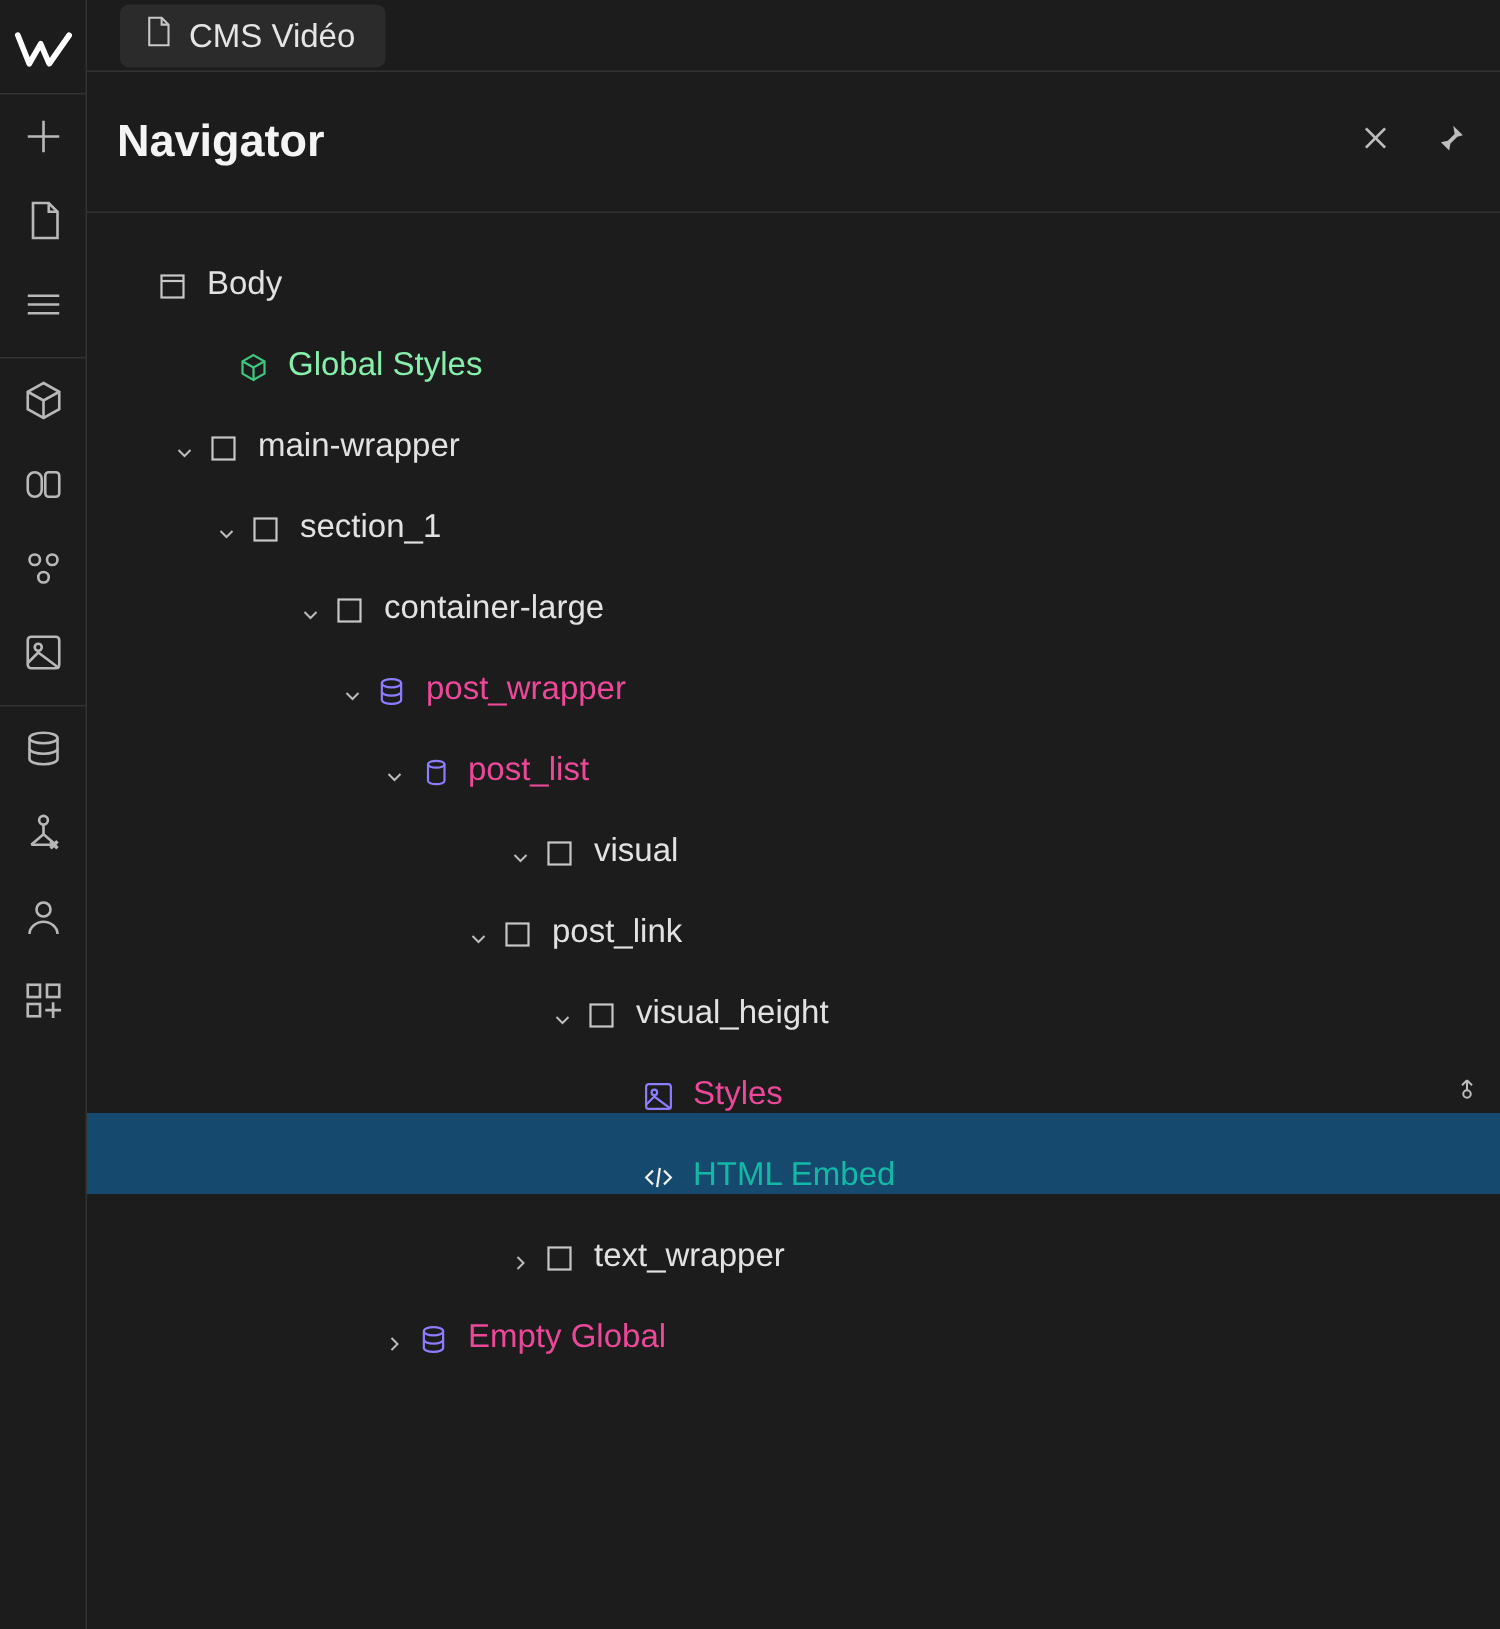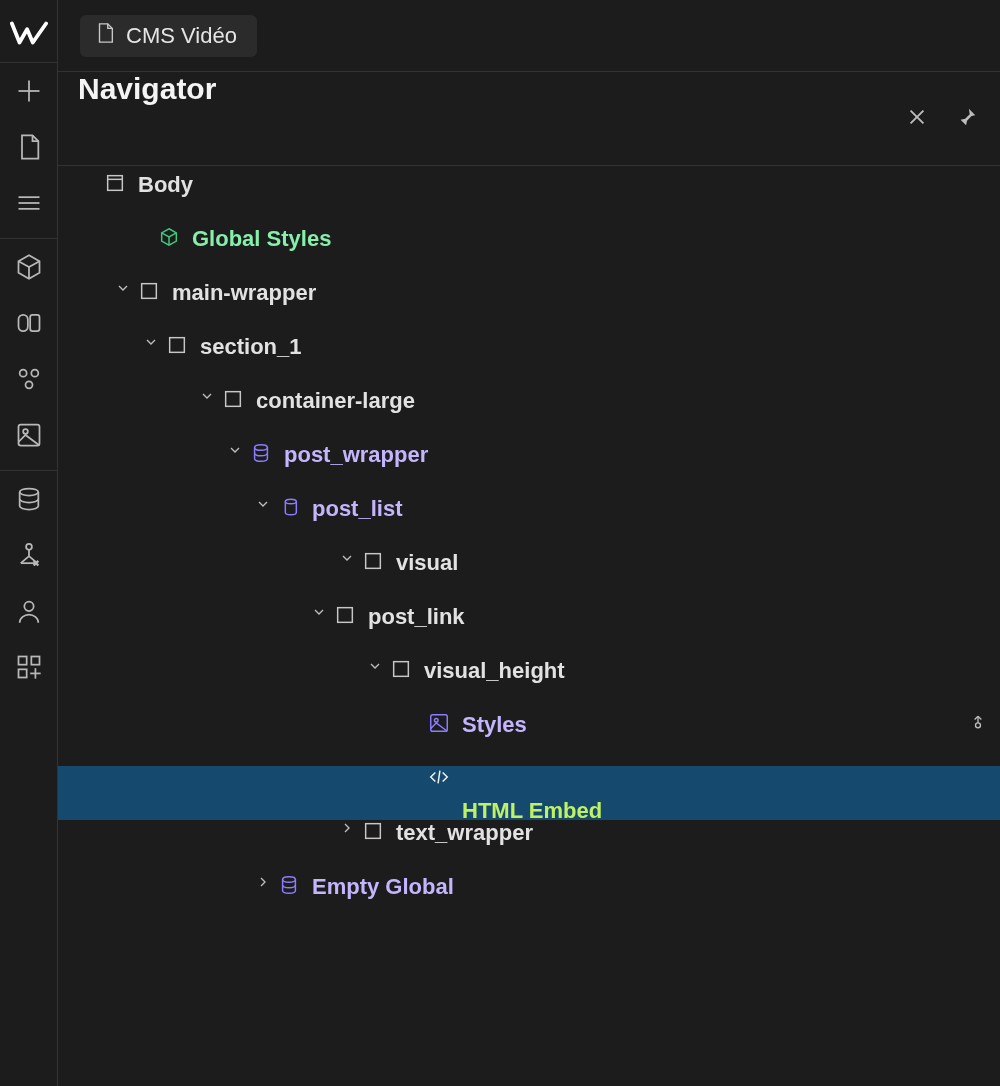--- a/index.html
+++ b/index.html
@@ -37,21 +37,21 @@
   
   .main {
     flex:1;
     display:flex;
     flex-direction:column;
     background:#1c1c1c;
   }
 
   
   .tabbar {
-    height:72px;
+    height:48px;
     border-bottom:1px solid #333;
     display:flex;
     align-items:center;
     padding-left:22px;
   }
   .tab {
     background:#2b2b2b;
     border-radius:6px;
     height:42px;
     padding:0 20px 0 14px;
@@ -61,20 +61,21 @@
     font-size:22px;
     color:#e5e5e5;
   }
   .tab svg { width:22px;height:22px;stroke:#c9c9c9;fill:none;stroke-width:1.5;}
 
   
   .panel-header {
     height:94px;
     border-bottom:1px solid #333;
     display:flex;
+    align-items:center;
     padding:0 22px 0 20px;
   }
   .panel-title {
     font-size:30px;
     font-weight:700;
     color:#f4f4f4;
     flex:1;
   }
   .panel-actions { display:flex; gap:28px; align-items:center; }
   .panel-actions .act { color:#bdbdbd; }
@@ -82,45 +83,44 @@
 
   
   .tree {
     flex:1;
     padding-top:6px;
     font-size:22px;
   }
   .row {
     height:54px;
     display:flex;
-    align-items:flex-start;
+    align-items:flex-end;
     white-space:nowrap;
     position:relative;
-    font-weight:bold;
   }
   .row .chev {
     width:22px;
     display:inline-flex;
     justify-content:center;
     color:#bdbdbd;
   }
   .row .chev svg{width:16px;height:16px;stroke:#bdbdbd;stroke-width:2;fill:none;}
   .row .ico {
     width:30px;
     display:inline-flex;
     justify-content:center;
     margin-right:8px;
   }
   .row .ico svg{width:22px;height:22px;stroke:#c7c7c7;fill:none;stroke-width:1.6;}
   .row.green .ico svg{stroke:#3ec97e;}
   .row.green .lbl{color:#86efac;}
   .row.purple .ico svg{stroke:#8c7cff;}
-  .row.purple .lbl{color:#c4b5fd;}
+  .row.purple .lbl{color:#ec4899;}
   .row.selected { background:#154a6e; }
-  .row.selected .lbl{ color:#bef264;margin-top:32px; }
+  .row.selected .lbl{ color:#14b8a6;margin-top:32px; }
   .row.selected .ico svg{ stroke:#f2f2f2; }
   .row .lbl { color:#e2e2e2; }
   .row .trail {
     position:absolute; right:12px;
     color:#bdbdbd;
   }
   .row .trail svg{width:20px;height:20px;stroke:#bdbdbd;fill:none;stroke-width:1.6;}
 
   .chev-spacer { width:22px; display:inline-block; }
 </style>

